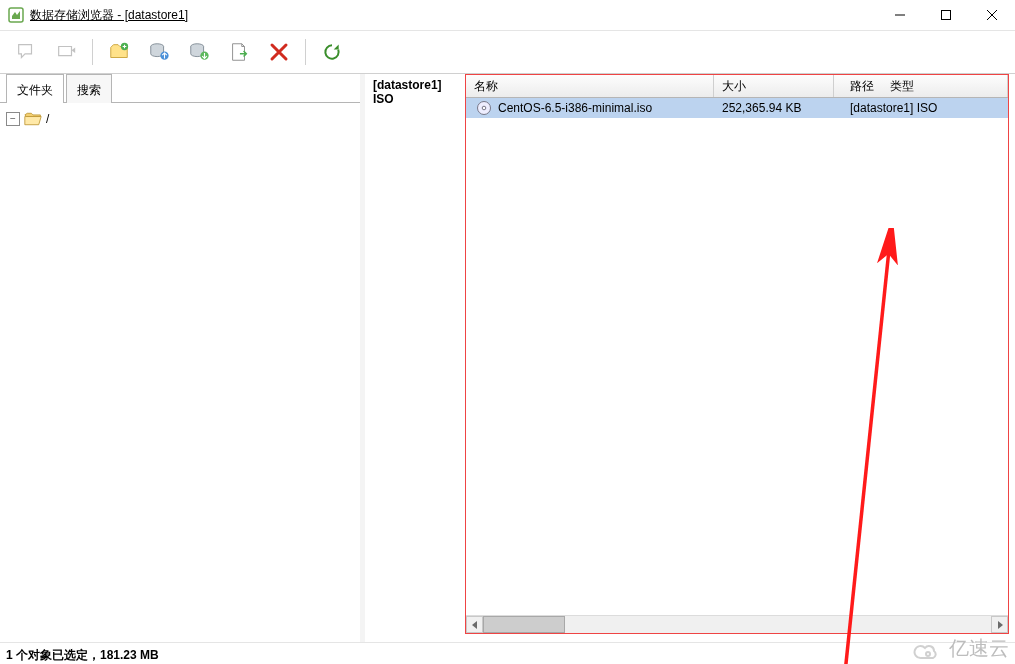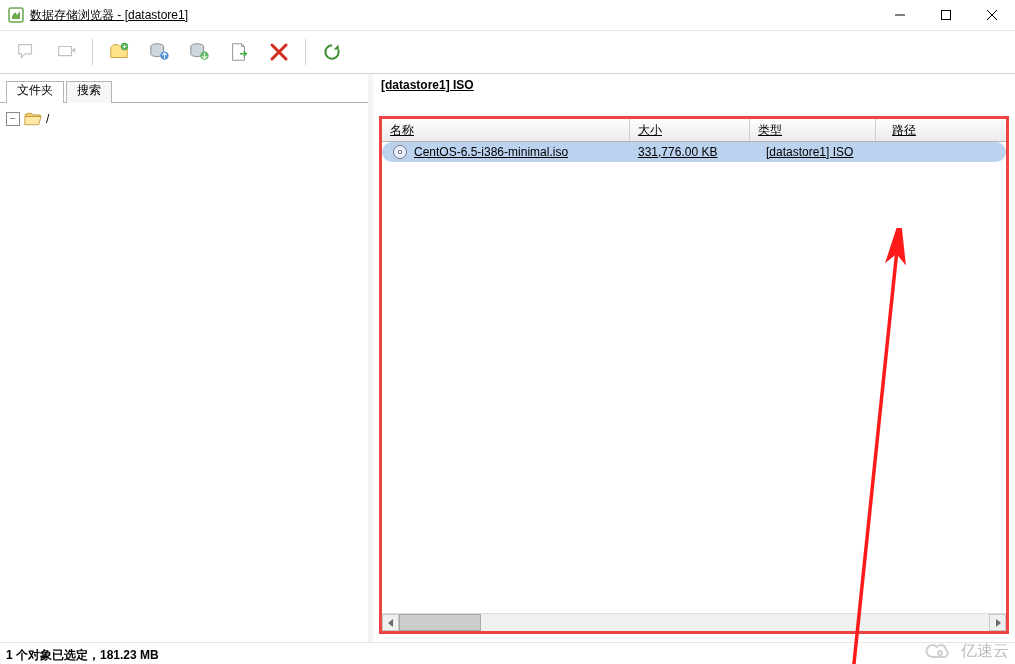--- a/index.html
+++ b/index.html
@@ -67,21 +67,21 @@
   }
   .tabs {
     display: flex;
     align-items: flex-end;
     padding: 2px 6px 0 6px;
     height: 26px;
     border-bottom: 1px solid #b5b5b5;
     background: #fff;
   }
   .tab {
-    padding: 0 10px 4px 10px;
+    padding: 7px 10px 4px 10px;
     border: 1px solid #b5b5b5;
     border-bottom: none;
     margin-right: 2px;
     background: #f7f7f7;
     position: relative;
     top: 1px;
   }
   .tab.active { background: #fff; }
   .tree {
     flex: 1 1 auto;
@@ -109,33 +109,32 @@
   }
   .tree-connector::after {
     content:""; position:absolute; left:6px; top:10px; width:8px; height:0;
     border-top:1px dotted #888;
   }
   .folder-icon { margin-right: 4px; display:inline-flex; }
   
   .right-pane {
     flex: 1 1 auto;
     display: flex;
-    flex-direction: column;
-    position: relative;
-    text-decoration: underline;
+    flex-direction: row;
+    position: relative;
   }
   .path-header {
     height: 22px;
     padding: 4px 8px;
     font-weight: bold;
   }
   .list-wrap {
     flex: 1 1 auto;
-    margin: 12px 6px 8px 6px;
-    border: 3px solid #ef4444;
+    margin: 0 6px 8px 6px;
+    border: 1px solid #ef4444;
     display: flex;
     flex-direction: column;
     position: relative;
   }
   .list-head {
     display: flex;
     height: 22px;
     background: linear-gradient(#fdfdfd,#ececec);
     border-bottom: 1px solid #b5b5b5;
   }
@@ -151,21 +150,21 @@
   .col.type { flex: 0 0 126px; }
   .col.path { flex: 1 1 auto; border-right:none; padding-left:16px;}
   .list-body {
     flex: 1 1 auto;
     overflow: hidden;
     position: relative;
   }
   .row {
     display: flex; height: 20px; align-items: center;
   }
-  .row.selected { background: #bcd3ef; border-radius: 10px; }
+  .row.selected { background: #bcd3ef; }
   .row .col { border-right: none; }
   .row .name { display:flex; align-items:center; gap:6px; }
   .hscroll {
     height: 17px;
     background: #f0f0f0;
     border-top: 1px solid #dcdcdc;
     display:flex; align-items:center;
   }
   .hscroll .arrow {
     width:17px; height:17px; display:inline-flex; align-items:center; justify-content:center;
@@ -177,22 +176,22 @@
   .status {
     height: 24px;
     display:flex; align-items:center;
     padding: 0 6px;
     font-weight: bold;
     border-top: 1px solid #e5e5e5;
   }
   
   .watermark {
     position:absolute; right:6px; bottom:2px;
-    display:flex; align-items:flex-start; gap:8px;
-    color:#bdbdbd; font-size:16px; font-weight:500;
+    display:flex; align-items:flex-end; gap:8px;
+    color:#bdbdbd; font-size:20px; font-weight:500;
     pointer-events:none;
   }
   .watermark svg { opacity:.7; }
   
   .arrow-annot {
     position:absolute;
     left: 470px;
     top: 154px;
     pointer-events:none;
   }
@@ -303,35 +302,35 @@
       </div>
     </div>
   </div>
 
   <div class="right-pane">
     <div class="path-header">[datastore1] ISO</div>
     <div class="list-wrap">
       <div class="list-head">
         <div class="col name">名称</div>
         <div class="col size">大小</div>
+        <div class="col path">路径</div>
         <div class="col type">类型</div>
-        <div class="col path">路径</div>
       </div>
       <div class="list-body">
         <div class="row selected">
           <div class="col name">
             <span style="display:inline-flex;margin-left:2px;">
               <svg width="16" height="16" viewBox="0 0 16 16">
                   <circle cx="8" cy="8" r="6.5" fill="#eef" stroke="#778"></circle>
                   <circle cx="8" cy="8" r="1.8" fill="#fff" stroke="#778"></circle>
                 </svg>
             </span>
             <span>CentOS-6.5-i386-minimal.iso</span>
           </div>
-          <div class="col size">331,776.00 KB</div>
+          <div class="col size">252,365.94 KB</div>
           <div class="col path">[datastore1] ISO</div>
         </div>
       </div>
       <div class="hscroll">
         <span class="arrow">
           <svg width="8" height="8" viewBox="0 0 8 8">
               <path d="M6 0 L1 4 L6 8 Z" fill="#6b6b6b"></path>
             </svg>
         </span>
         <span class="track">

